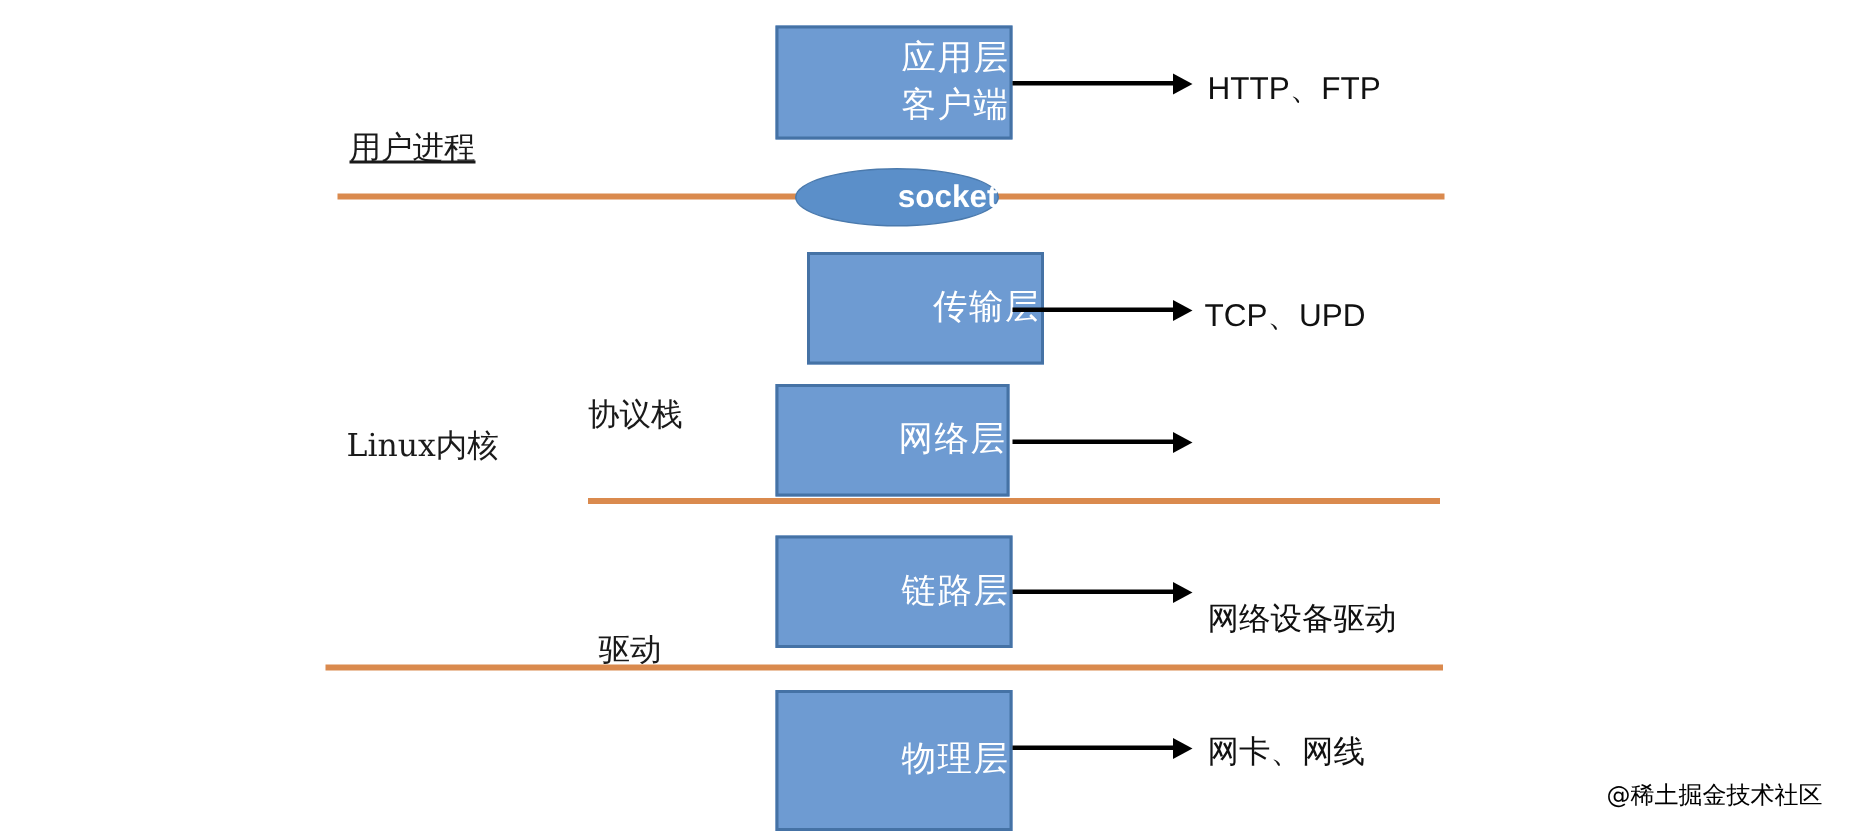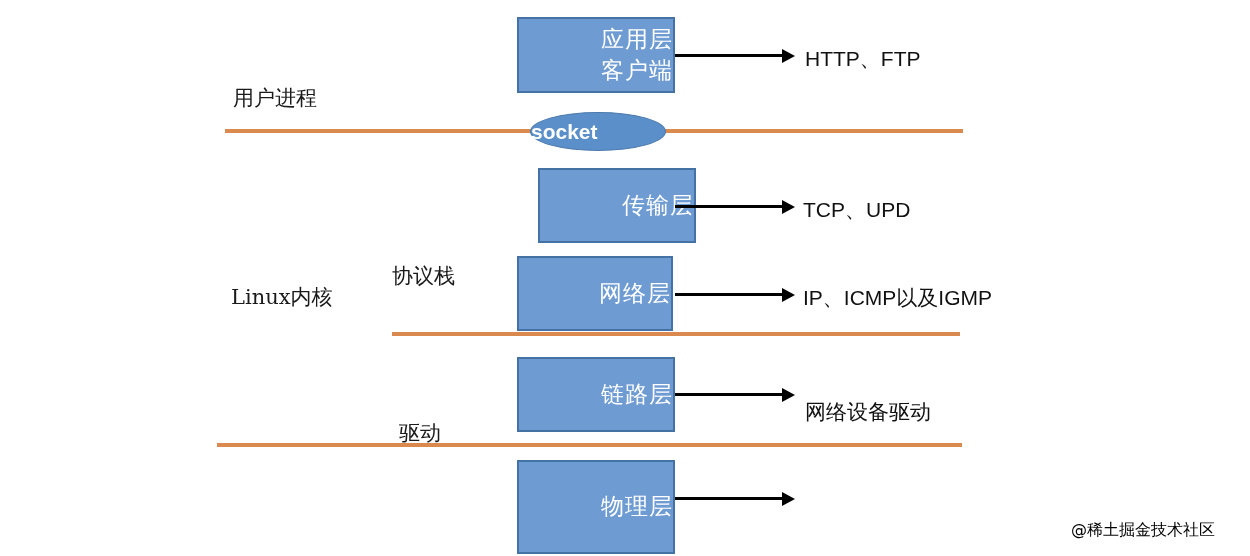--- a/index.html
+++ b/index.html
@@ -39,21 +39,21 @@
 
   
   .socket-ellipse {
     position: absolute;
     box-sizing: border-box;
     background: #5b8fc9;
     border: 1px solid #4b7aad;
     border-radius: 50%;
     display: flex;
     align-items: center;
-    justify-content: flex-start;
+    justify-content: flex-end;
     color: #ffffff;
     font-family: "Liberation Sans", "DejaVu Sans", sans-serif;
     font-size: 21px;
     font-weight: bold;
     z-index: 5;
   }
 
   
   .divider {
     position: absolute;
@@ -116,21 +116,21 @@
 </style>
 </head>
 <body>
 
 <div id="canvas">
 
   <div class="divider" style="left:225px; top:129px; width:738px;"></div>
   <div class="divider" style="left:392px; top:332px; width:568px;"></div>
   <div class="divider" style="left:217px; top:443px; width:745px;"></div>
 
-  <div class="side-label" style="left:233px; top:84px;">用户进程</div>
+  <div class="side-label" style="left:233px; top:84px;text-decoration:underline;">用户进程</div>
   <div class="side-label" style="left:231px; top:283px;">Linux内核</div>
   <div class="side-label" style="left:392px; top:232px;margin-top:30px;">协议栈</div>
   <div class="side-label" style="left:399px; top:383px;margin-top:36px;">驱动</div>
 
   <div class="layer-box" style="left:517px; top:17px; width:158px; height:76px;">
     <span class="box-text">应用层
 客户端</span>
   </div>
 
   <div class="layer-box" style="left:538px; top:168px; width:158px; height:75px;">
@@ -173,18 +173,18 @@
     <div class="head" style="left:107px;"></div>
   </div>
 
   <div class="arrow" style="left:675px; top:492px; width:120px;">
     <div class="shaft" style="width:107px;"></div>
     <div class="head" style="left:107px;"></div>
   </div>
 
   <div class="endpoint-label" style="left:805px; top:45px;">HTTP、FTP</div>
   <div class="endpoint-label" style="left:803px; top:196px;">TCP、UPD</div>
-  <div class="endpoint-label" style="left:803px; top:284px;">IP、ICMP以及IGMP</div>
   <div class="endpoint-label cjk" style="left:805px; top:383px;margin-top:15px;">网络设备驱动</div>
+  <div class="endpoint-label cjk" style="left:805px; top:487px;">网卡、网线</div>
 
   <div class="watermark" style="left:1071px; top:520px;">@稀土掘金技术社区</div>
 
 </div>
 
 </body></html>

